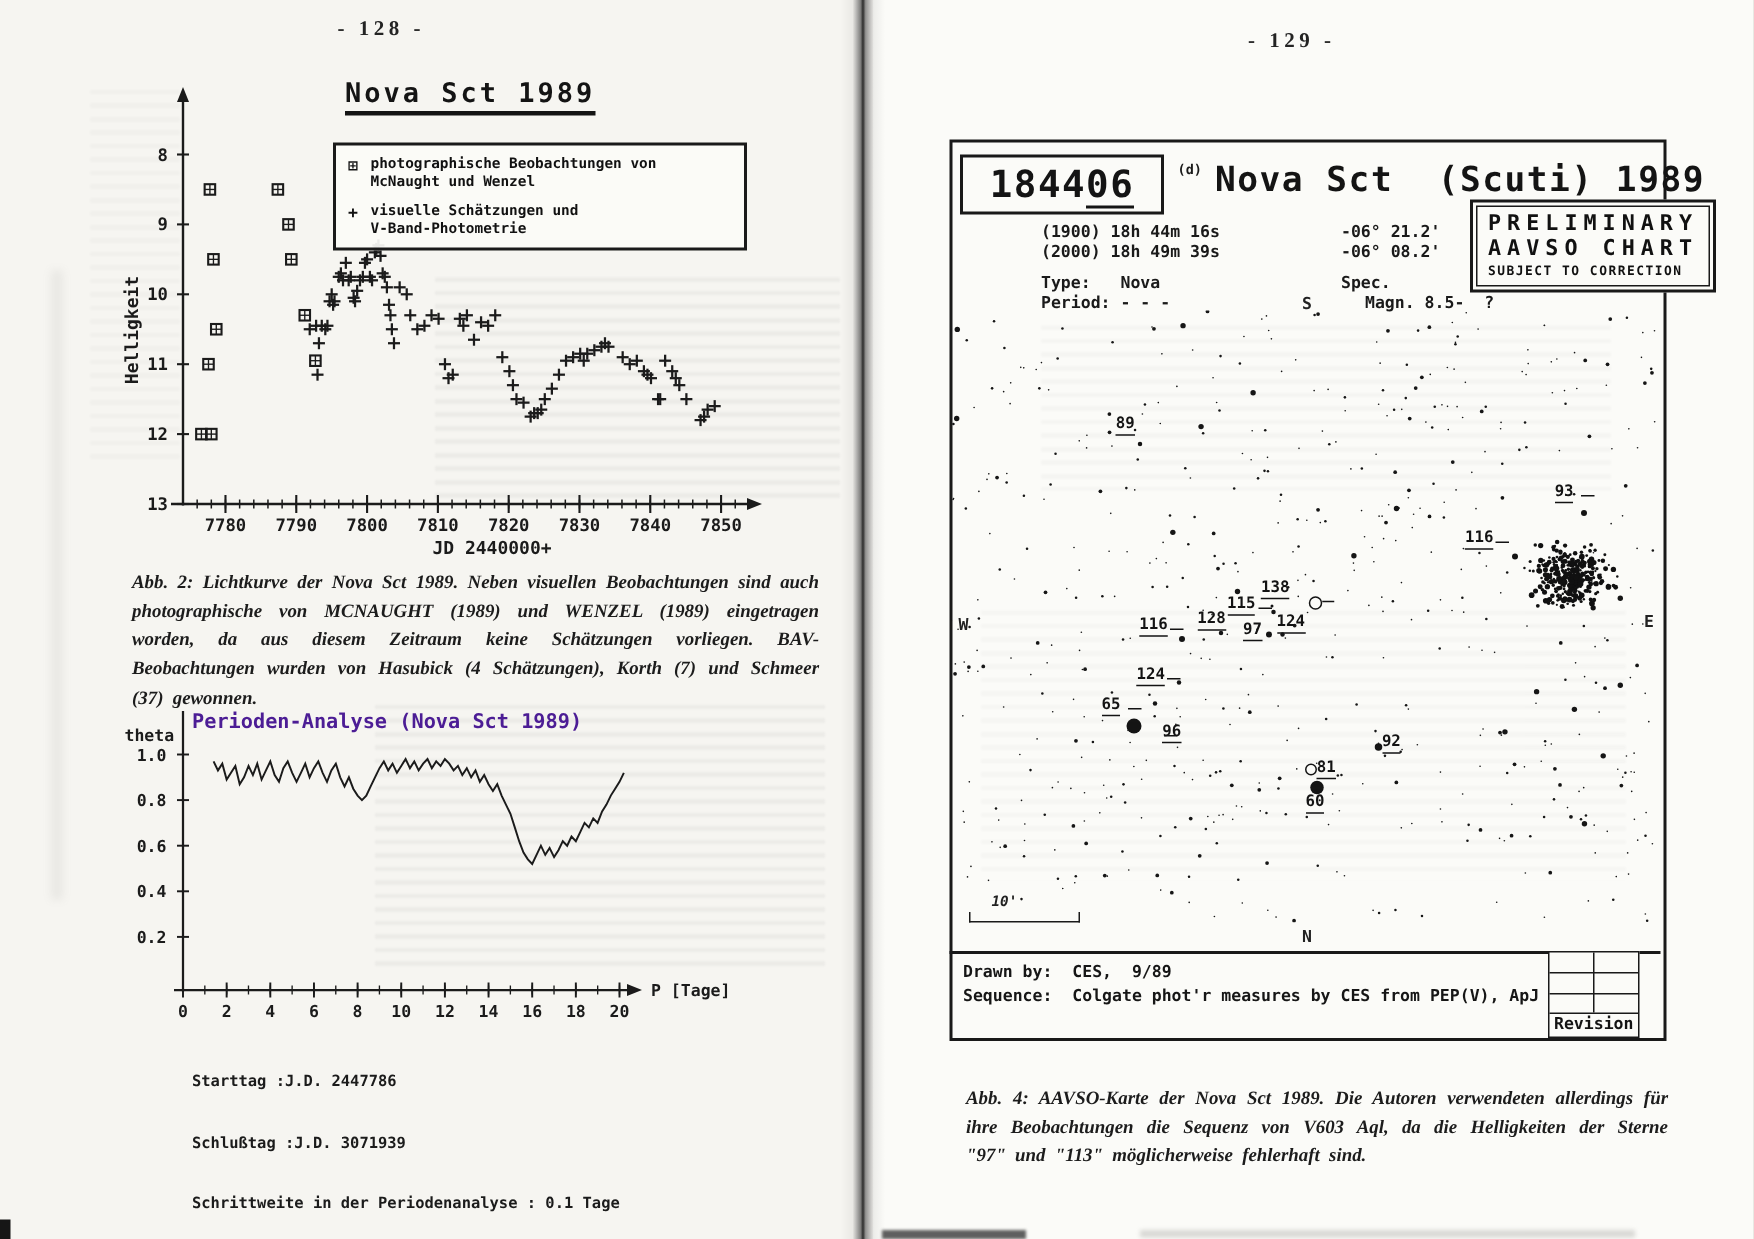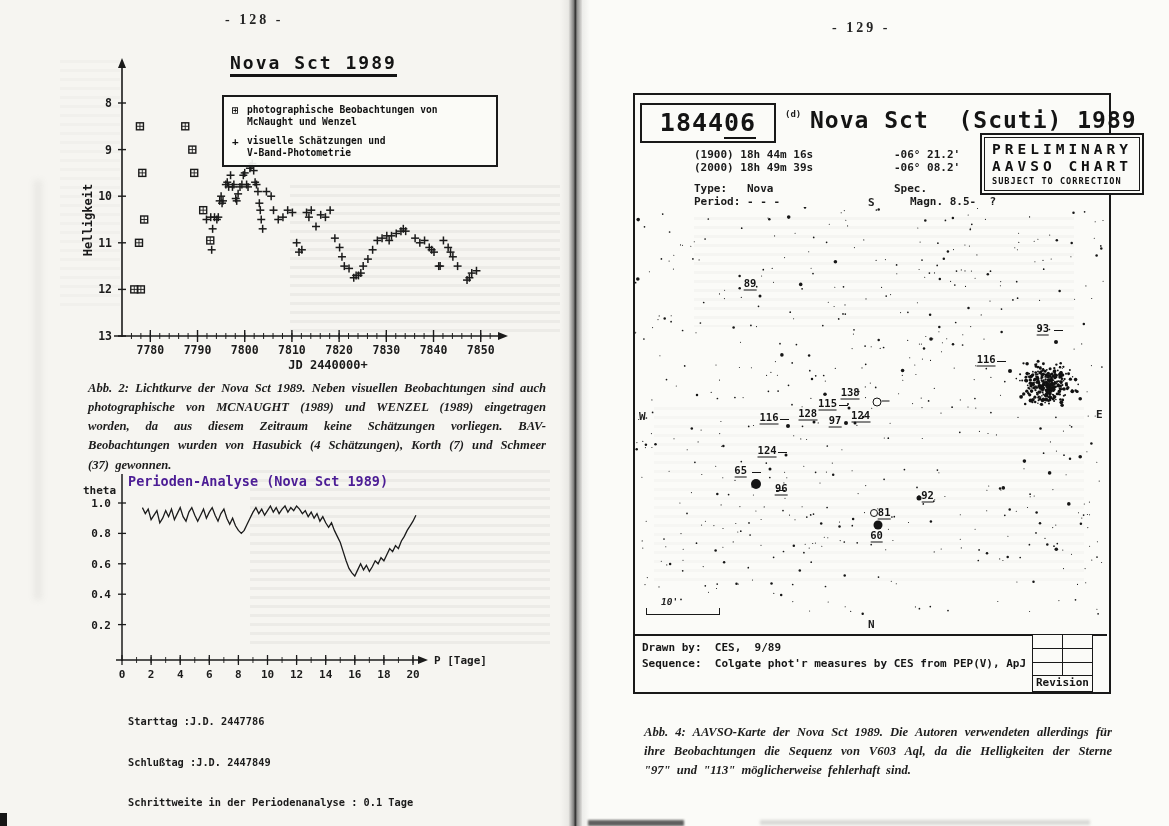--- a/index.html
+++ b/index.html
@@ -432,21 +432,21 @@
         <line x1="305.90000000000003" y1="191" x2="305.90000000000003" y2="197" stroke="#1b1b1b" stroke-width="0.9"></line>
         <line x1="320.45" y1="191" x2="320.45" y2="197" stroke="#1b1b1b" stroke-width="0.9"></line>
         <line x1="335" y1="191" x2="335" y2="197" stroke="#1b1b1b" stroke-width="0.9"></line>
         <text x="356" y="198" font-size="11">P [Tage]</text>
         <text x="5" y="28" font-size="11">theta</text>
         <polyline points="64.4,41.6 67.3,47.6 70.2,43.1 73.1,53.7 76.0,49.2 78.9,44.6 81.8,56.8 84.7,52.2 87.7,44.6 90.6,50.7 93.5,43.1 96.4,53.7 99.3,47.6 102.2,41.6 105.1,50.7 108.0,55.2 110.9,46.1 113.8,41.6 116.8,49.2 119.7,55.2 122.6,49.2 125.5,43.1 128.4,52.2 131.3,46.1 134.2,41.6 137.1,49.2 140.0,55.2 142.9,47.6 145.9,43.1 148.8,52.2 151.7,58.3 154.6,52.2 157.5,59.8 160.4,64.4 163.3,67.4 166.2,64.4 169.1,58.3 172.0,52.2 175.0,46.1 177.9,41.6 180.8,47.6 183.7,43.1 186.6,49.2 189.5,44.6 192.4,40.0 195.3,46.1 198.2,41.6 201.1,47.6 204.1,43.1 207.0,40.0 209.9,46.1 212.8,41.6 215.7,44.6 218.6,40.0 221.5,43.1 224.4,47.6 227.3,44.6 230.2,50.7 233.2,46.1 236.1,52.2 239.0,47.6 241.9,55.2 244.8,50.7 247.7,56.8 250.6,61.3 253.5,56.8 256.4,64.4 259.3,70.4 262.3,76.5 265.2,85.6 268.1,94.8 271.0,102.4 273.9,106.9 276.8,110.0 279.7,103.9 282.6,97.8 285.5,103.9 288.4,99.3 291.4,105.4 294.3,100.8 297.2,94.8 300.1,97.8 303.0,91.7 305.9,94.8 308.8,88.7 311.7,82.6 314.6,85.6 317.5,79.6 320.4,82.6 323.4,75.0 326.3,70.4 329.2,64.4 332.1,59.8 335.0,55.2 337.9,49.2" fill="none" stroke="#1b1b1b" stroke-width="1.3"></polyline>
       </svg>
 
     <div class="abs" id="stats" style="left:128px;top:688px;">
       <div>Starttag :J.D. 2447786</div>
-      <div>Schlußtag :J.D. 2447849</div>
+      <div>Schlußtag :J.D. 3071939</div>
       <div>Schrittweite in der Periodenanalyse : 0.1 Tage</div>
       
     </div>
 
   </div>
 
   <div class="page" id="page-right">
 
     <div class="abs pagenum" style="left:250px;top:20px;">- 129 -</div>
 

